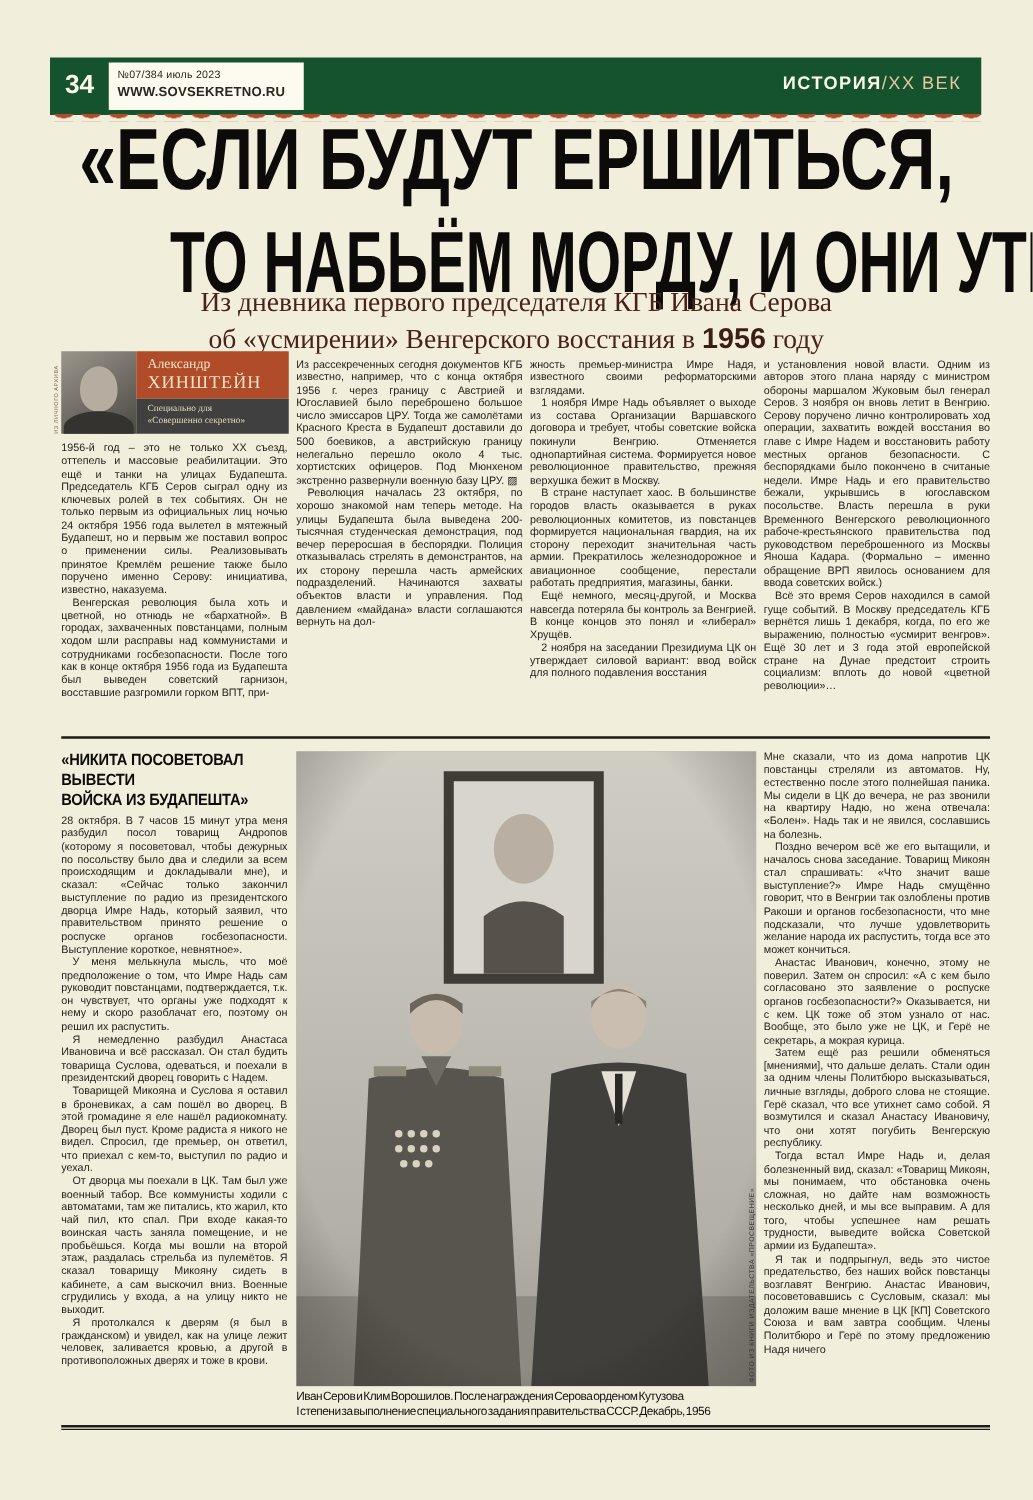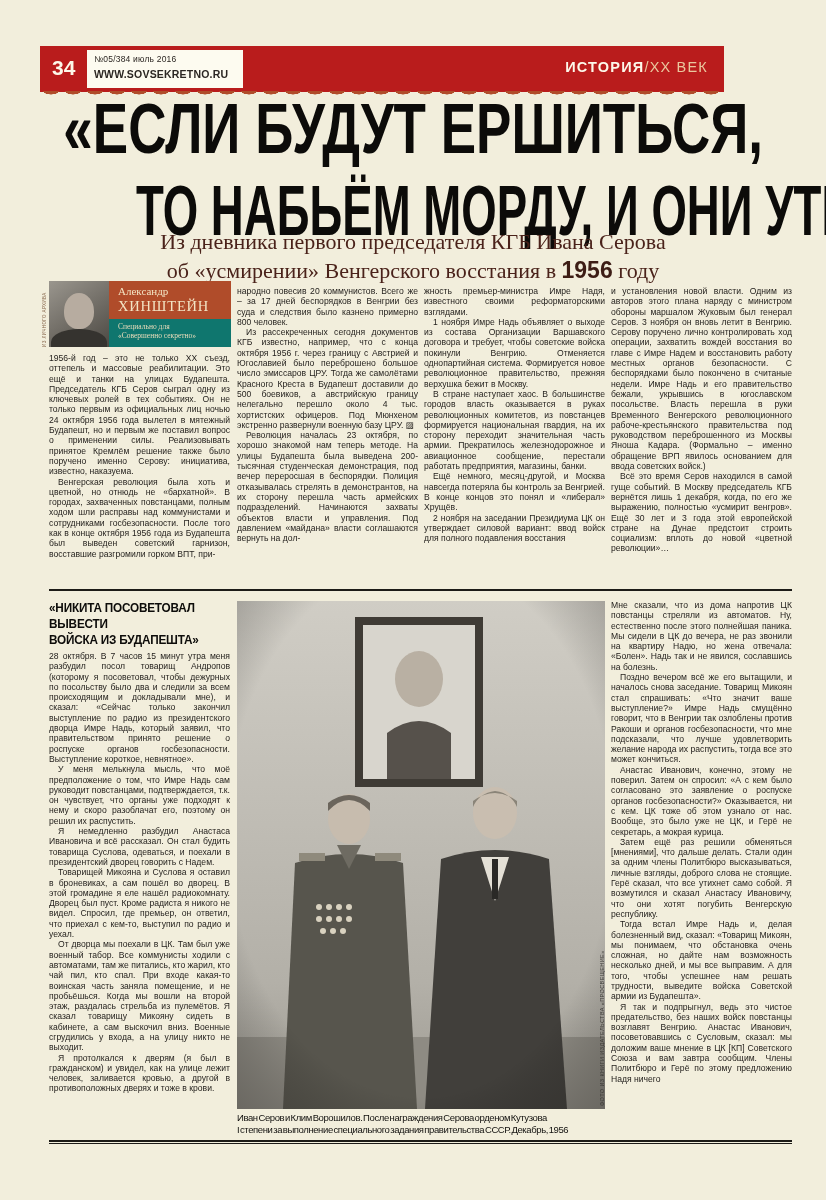--- a/index.html
+++ b/index.html
@@ -5,21 +5,21 @@
   html,body{margin:0;padding:0;}
   body{
     width:826px;height:1200px;position:relative;overflow:hidden;
     background:#f2eedc;
     font-family:"Liberation Sans",sans-serif;
     color:#1e1c1a;
   }
   .abs{position:absolute;}
 
   
-  .topbar{position:absolute;left:40px;top:46px;width:684px;height:46px;background:#b91c1c;}
+  .topbar{position:absolute;left:40px;top:46px;width:745px;height:46px;background:#14532d;}
   .topbar::after{
     content:"";position:absolute;left:0;right:0;bottom:-5px;height:6px;
     background:radial-gradient(ellipse 11px 5px at 11px 0px,#b04c2a 68%,rgba(0,0,0,0) 72%) repeat-x;
     background-size:22px 6px;
   }
   .pagenum{position:absolute;left:12px;top:10px;font-size:21px;font-weight:bold;color:#fdf8ea;}
   .issuebox{position:absolute;left:47px;top:4px;width:156px;height:38px;background:#fdfbf0;
     padding:4px 7px;box-sizing:border-box;color:#2b2622;}
   .issue-line1{font-size:8.5px;letter-spacing:0.2px;}
   .issue-line2{font-size:10.5px;font-weight:bold;margin-top:4px;letter-spacing:0.2px;}
@@ -49,21 +49,21 @@
     linear-gradient(145deg,#9a968e 0%,#6f6b64 55%,#4c4943 100%);position:relative;overflow:hidden;}
   .author-photo .face{position:absolute;left:15px;top:12px;width:30px;height:36px;border-radius:50% 50% 45% 45%;
     background:#b7aca0;}
   .author-photo .shoulders{position:absolute;left:2px;bottom:-8px;width:56px;height:26px;border-radius:50% 50% 0 0;
     background:#35332f;}
   .author-meta{flex:1;display:flex;flex-direction:column;}
   .author-name{flex:1;background:#b04c2a;color:#f3e4c4;padding:4px 0 2px 9px;
     font-family:"Liberation Serif",serif;}
   .author-first{font-size:11px;}
   .author-last{font-size:14.5px;letter-spacing:0.8px;margin-top:1px;}
-  .author-note{height:25px;background:#0f766e;color:#e9dcba;padding:3px 0 0 9px;
+  .author-note{height:25px;background:#404040;color:#e9dcba;padding:3px 0 0 9px;
     font-family:"Liberation Serif",serif;font-size:7.5px;line-height:9px;}
   .vcredit{position:absolute;transform-origin:0 0;transform:rotate(-90deg);white-space:nowrap;
     font-size:4.5px;color:#8a6a50;letter-spacing:0.4px;}
   #author-credit{left:42px;top:347px;}
   #photo-credit{left:599px;top:1106px;font-size:5.5px;color:#3c3a36;}
 
   
   .txtcol{position:absolute;width:181px;font-size:8.6px;line-height:10.3px;text-align:justify;
     overflow:hidden;color:#201d1a;}
   .txtcol p{margin:0;}
@@ -88,21 +88,21 @@
     font-weight:normal;color:#12110f;letter-spacing:-0.4px;word-spacing:-1.5px;text-align:left;}
 </style>
 </head>
 <body>
 
 <div class="page abs" style="inset:0;">
 
   <div class="topbar">
     <div class="pagenum">34</div>
     <div class="issuebox">
-      <div class="issue-line1">№05/384  июль 2016</div>
+      <div class="issue-line1">№07/384  июль 2023</div>
       <div class="issue-line2">WWW.SOVSEKRETNO.RU</div>
     </div>
     <div class="section-label">
       <span>ИСТОРИЯ</span><span class="suffix">/XX ВЕК</span>
     </div>
   </div>
 
   <div class="headline">
     <span class="hl hl1">«ЕСЛИ БУДУТ ЕРШИТЬСЯ,</span><br>
     <span class="hl hl2">ТО НАБЬЁМ МОРДУ, И ОНИ УТИХНУТ»</span>
@@ -131,21 +131,20 @@
       </div>
     </div>
   </div>
   <div class="vcredit" id="author-credit">ИЗ ЛИЧНОГО АРХИВА</div>
 
   <div class="txtcol" id="col1-intro">
       <p>1956-й год – это не только XX съезд, оттепель и массовые реабилитации. Это ещё и танки на улицах Будапешта. Председатель КГБ Серов сыграл одну из ключевых ролей в тех событиях. Он не только первым из официальных лиц ночью 24 октября 1956 года вылетел в мятежный Будапешт, но и первым же поставил вопрос о применении силы. Реализовывать принятое Кремлём решение также было поручено именно Серову: инициатива, известно, наказуема.</p>
       <p>Венгерская революция была хоть и цветной, но отнюдь не «бархатной». В городах, захваченных повстанцами, полным ходом шли расправы над коммунистами и сотрудниками госбезопасности. После того как в конце октября 1956 года из Будапешта был выведен советский гарнизон, восставшие разгромили горком ВПТ, при-</p>
     </div>
   <div class="txtcol" id="col2-intro">
-      <p>народно повесив 20 коммунистов. Всего же – за 17 дней беспорядков в Венгрии без суда и следствия было казнено примерно 800 человек.</p>
       <p>Из рассекреченных сегодня документов КГБ известно, например, что с конца октября 1956 г. через границу с Австрией и Югославией было переброшено большое число эмиссаров ЦРУ. Тогда же самолётами Красного Креста в Будапешт доставили до 500 боевиков, а австрийскую границу нелегально перешло около 4 тыс. хортистских офицеров. Под Мюнхеном экстренно развернули военную базу ЦРУ. ▨</p>
       <p>Революция началась 23 октября, по хорошо знакомой нам теперь методе. На улицы Будапешта была выведена 200-тысячная студенческая демонстрация, под вечер переросшая в беспорядки. Полиция отказывалась стрелять в демонстрантов, на их сторону перешла часть армейских подразделений. Начинаются захваты объектов власти и управления. Под давлением «майдана» власти соглашаются вернуть на дол-</p>
     </div>
   <div class="txtcol" id="col3-intro">
       <p>жность премьер-министра Имре Надя, известного своими реформаторскими взглядами.</p>
       <p>1 ноября Имре Надь объявляет о выходе из состава Организации Варшавского договора и требует, чтобы советские войска покинули Венгрию. Отменяется однопартийная система. Формируется новое революционное правительство, прежняя верхушка бежит в Москву.</p>
       <p>В стране наступает хаос. В большинстве городов власть оказывается в руках революционных комитетов, из повстанцев формируется национальная гвардия, на их сторону переходит значительная часть армии. Прекратилось железнодорожное и авиационное сообщение, перестали работать предприятия, магазины, банки.</p>
       <p>Ещё немного, месяц-другой, и Москва навсегда потеряла бы контроль за Венгрией. В конце концов это понял и «либерал» Хрущёв.</p>
       <p>2 ноября на заседании Президиума ЦК он утверждает силовой вариант: ввод войск для полного подавления восстания</p>
     </div>

